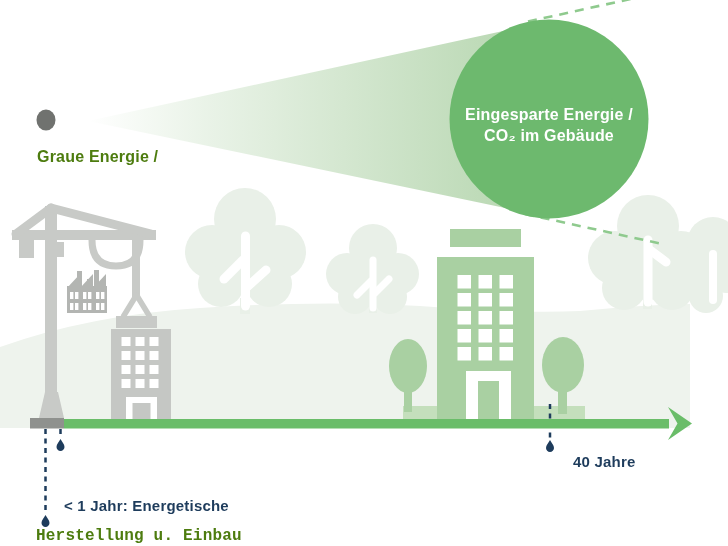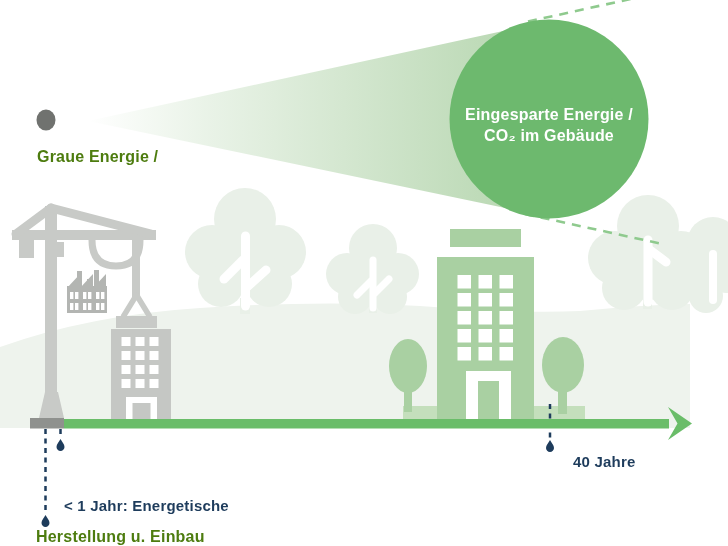--- a/index.html
+++ b/index.html
@@ -216,15 +216,15 @@
     <div>Eingesparte Energie /</div>
     <div>CO₂ im Gebäude</div>
   </div>
 
   <div class="lbl lbl-navy" style="left:64px;top:452px;margin-top:44px;">
     <div>&lt; 1 Jahr: Energetische</div>
   </div>
 
   <div class="lbl lbl-navy" style="left:541px;top:452px;margin-left:32px;">40 Jahre</div>
 
-  <div class="lbl lbl-gray" style="left:36px;top:526px;">Herstellung u. Einbau</div>
+  <div class="lbl lbl-gray" style="left:36px;top:526px;font-family:Liberation Mono, monospace;">Herstellung u. Einbau</div>
 
 </div>
 
 </body></html>

